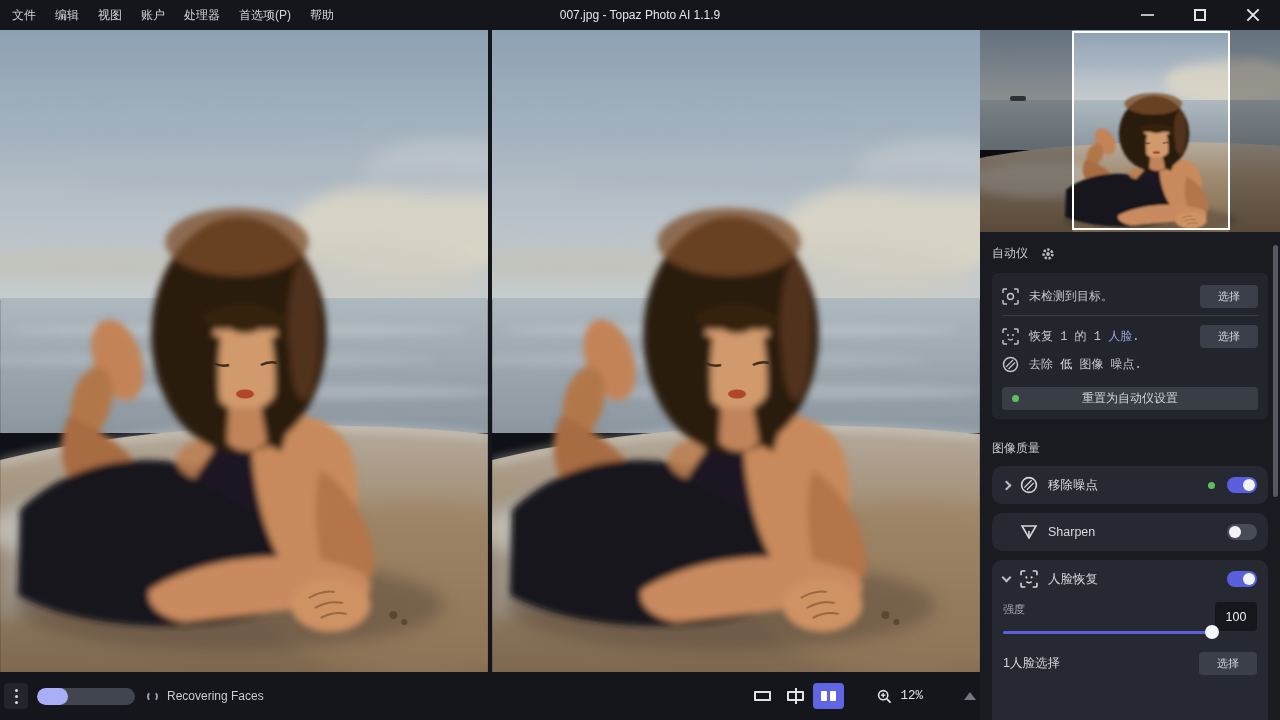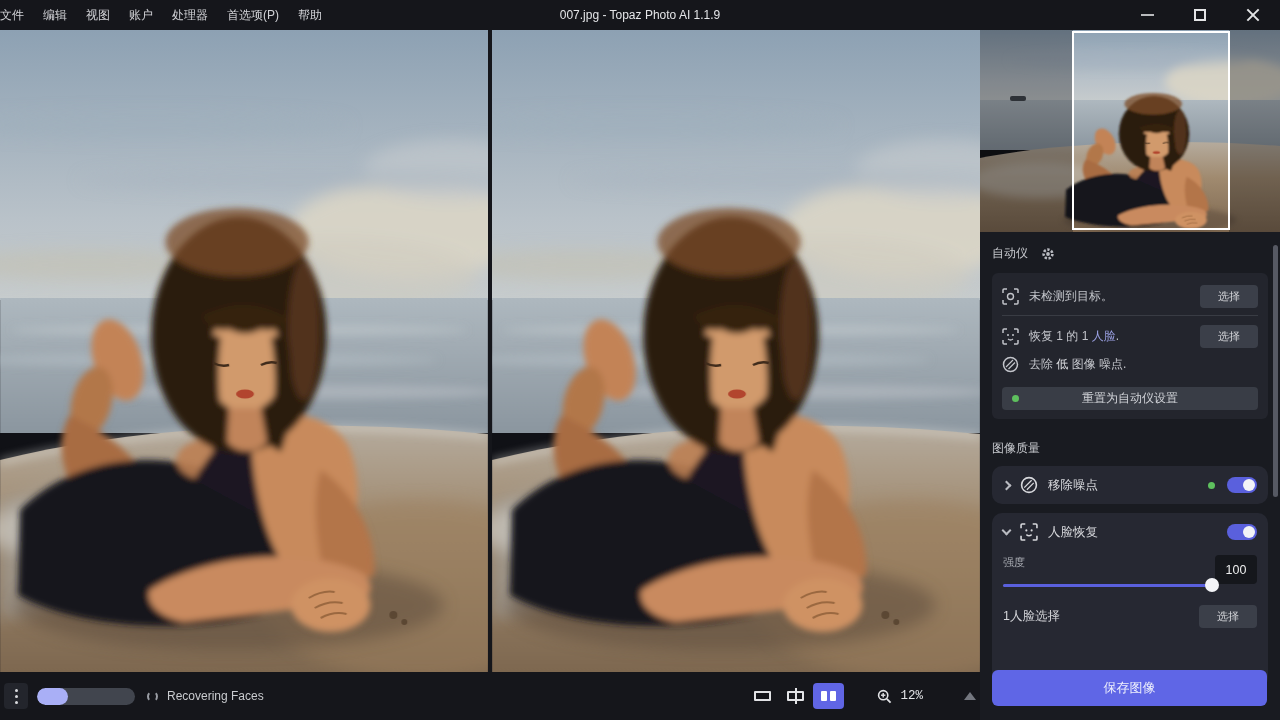--- a/index.html
+++ b/index.html
@@ -2,21 +2,21 @@
 <html><head>
 <meta charset="utf-8">
 <style>
   * { margin:0; padding:0; box-sizing:border-box; }
   html,body { width:1280px; height:720px; overflow:hidden; background:#0e0f13;
               font-family:"Liberation Sans", sans-serif; }
   .app { width:1280px; height:720px; display:flex; flex-direction:column; background:#15161b; }
 
   
   .titlebar { height:30px; position:relative; display:flex; align-items:center; background:#15161b; flex:0 0 30px; }
-  .menus { display:flex; gap:19px; z-index:2; }
+  .menus { display:flex; gap:19px; padding-left:12px; z-index:2; }
   .menus span { font-size:12px; color:#d2d3d7; cursor:default; }
   .win-title { position:absolute; left:0; right:0; text-align:center; font-size:12px; color:#e4e5e8; z-index:1; }
   .winctrls { margin-left:auto; display:flex; align-items:center; gap:40px; padding-right:20px; z-index:2; }
   .wc-min { width:13px; height:2px; background:#b9babd; }
   .wc-max { width:12px; height:12px; border:2px solid #e3e4e6; }
   .wc-close { width:14px; height:14px; position:relative; }
   .wc-close::before,.wc-close::after { content:""; position:absolute; left:-1px; top:6px; width:16px; height:2px; background:#e3e4e6; }
   .wc-close::before { transform:rotate(45deg); } .wc-close::after { transform:rotate(-45deg); }
 
   
@@ -53,21 +53,21 @@
                    border-bottom:8px solid #74777f; margin-left:24px; }
 
   
   .sidepanel { width:340px; position:relative; background:#191b21; overflow:hidden; display:flex; flex-direction:column; }
   .navigator { height:202px; position:relative; flex:0 0 202px; background:#0e0f13; }
   .navigator svg { display:block; width:300px; height:202px; }
   .panel { position:relative; flex:1; padding:0 12px; }
   .ap-header { margin-top:13px; display:flex; align-items:center; gap:13px; }
   .ap-title { font-size:12px; color:#c7c9ce; }
   .card { background:#23252d; border-radius:6px; padding:9px 10px; margin-top:11px; }
-  .ap-row { display:flex; align-items:center; gap:10px; min-height:28px; }
+  .ap-row { display:flex; align-items:center; gap:10px; min-height:28px;font-family:Liberation Mono, monospace; }
   .ap-text { font-size:12px; color:#c2c4ca; }
   .ap-link { color:#9aa0e2; } .ap-em { color:#dfe0e4; }
   .btn-sm { margin-left:auto; background:#3b3f49; color:#d6d7db; font-size:11px; padding:4px 0; width:58px;
             text-align:center; border-radius:4px; }
   .ap-divider { height:1px; background:#393c44; margin:5px 0 6px; }
   .btn-reset { margin-top:9px; height:23px; background:#393d46; border-radius:4px; position:relative;
                display:flex; align-items:center; justify-content:center; font-size:12px; color:#d0d2d7; }
   .green-dot { width:7px; height:7px; border-radius:50%; background:#5ec05e; }
   .btn-reset .green-dot { position:absolute; left:10px; top:8px; }
   .section-label { margin-top:21px; font-size:12px; color:#c7c9ce; }
@@ -340,20 +340,34 @@
             <span class="filter-label">移除噪点</span>
             <span class="head-right">
               <span class="green-dot"></span>
               <span class="toggle on">
                   <span class="knob"></span>
                 </span>
             </span>
           </div>
         </div>
 
+        <div class="filter-card">
+          <div class="filter-head">
+            <svg width="18" height="18" viewBox="0 0 18 18" style="margin-left:17px">
+              <path d="M2,3 H16 L9,15 Z" fill="none" stroke="#d7d8dc" stroke-width="1.6"></path>
+              <path d="M9,8 V15" stroke="#d7d8dc" stroke-width="1.6"></path>
+            </svg>
+            <span class="filter-label">Sharpen</span>
+            <span class="head-right">
+              <span class="toggle off">
+                  <span class="knob"></span>
+                </span>
+            </span>
+          </div>
+        </div>
 
         <div class="filter-card">
           <div class="filter-head">
             <span class="chev d"></span>
             <svg width="18" height="18" viewBox="0 0 17 17">
               <path d="M1,5 V2 Q1,1 2,1 H5 M12,1 H15 Q16,1 16,2 V5 M16,12 V15 Q16,16 15,16 H12 M5,16 H2 Q1,16 1,15 V12" fill="none" stroke="#d7d8dc" stroke-width="1.5"></path>
               <circle cx="6" cy="7" r="1" fill="#d7d8dc"></circle>
                 <circle cx="11" cy="7" r="1" fill="#d7d8dc"></circle>
               <path d="M6,11 q2.5,2 5,0" fill="none" stroke="#d7d8dc" stroke-width="1.3"></path>
             </svg>
@@ -376,17 +390,16 @@
             </div>
             <div class="sel-row">
               <span class="sel-label">1人脸选择</span>
               <span class="btn-sm">选择</span>
             </div>
           </div>
         </div>
 
       </div>
 
-      <div class="save-btn">保存图像</div>
       <div class="scroll-thumb"></div>
     </div>
   </div>
 </div>
 
 </body></html>

